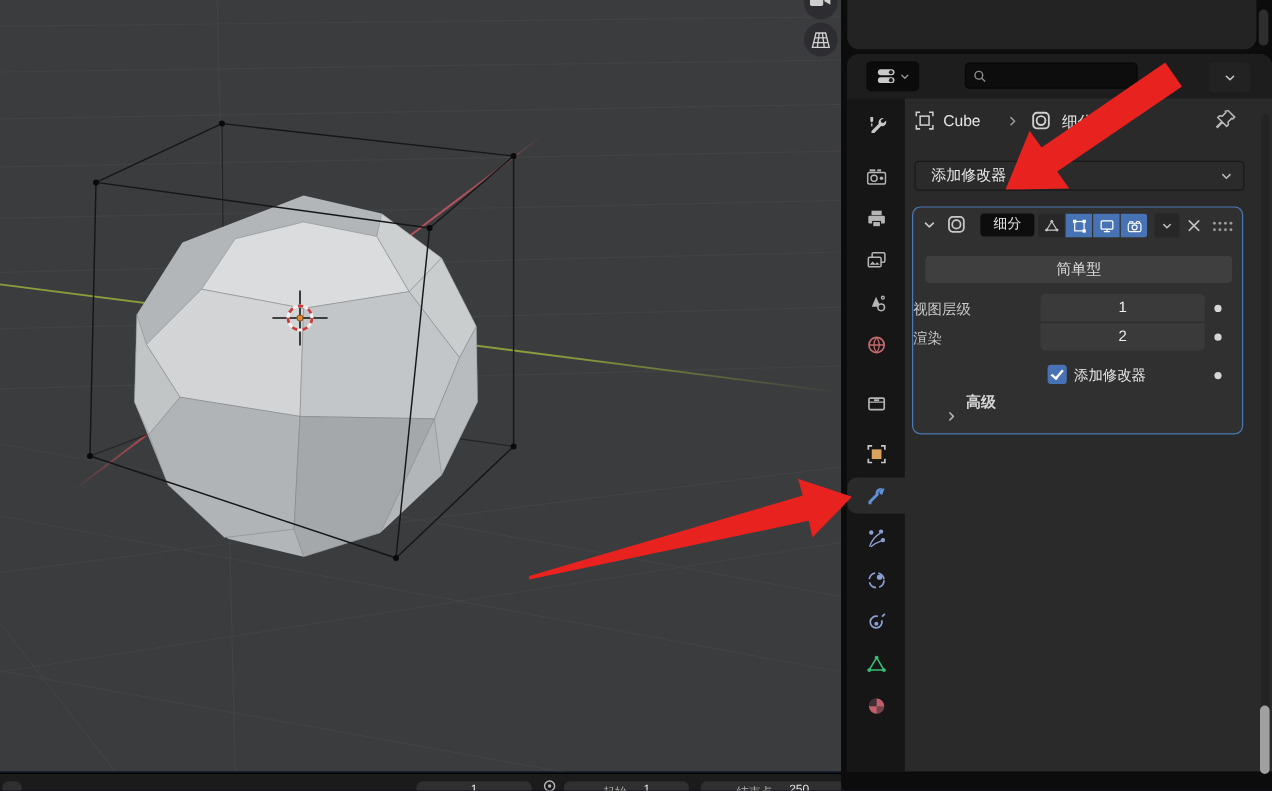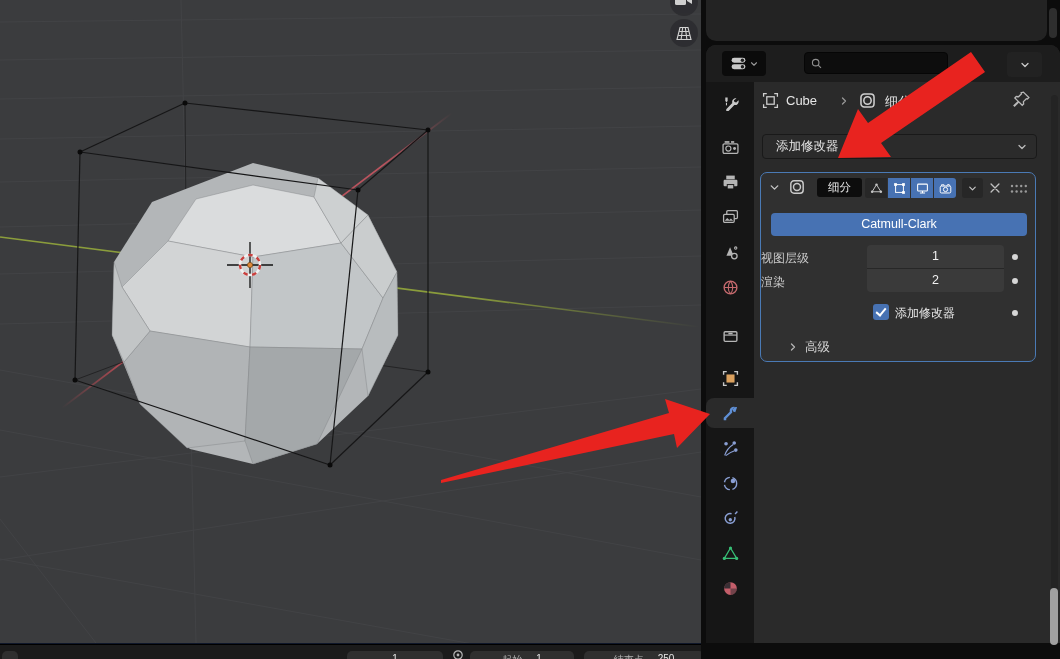--- a/index.html
+++ b/index.html
@@ -485,39 +485,39 @@
             </svg>
         </div>
         <svg class="abs" style="left:227px;top:8px;width:14px;height:14px;color:#c0c0c0" viewBox="0 0 16 16">
             <use href="#sym-x"></use>
           </svg>
         <svg class="abs" style="left:248px;top:9px;width:20px;height:14px;color:#9a9a9a" viewBox="0 0 20 14">
             <use href="#sym-grip"></use>
           </svg>
 
         <div id="seg">
-          <div class="seg-opt sel">Catmull-Clark</div>
+          <div class="seg-opt">简单型</div>
         </div>
 
         <div class="rowlabel" style="top:77px;">视图层级</div>
         <div class="numfield" style="top:72px;border-radius:4px 4px 0 0;border-bottom:1px solid #272727;">1</div>
         <div class="animdot" style="top:81px;"></div>
 
         <div class="rowlabel" style="top:101px;">渲染</div>
         <div class="numfield" style="top:96px;border-radius:0 0 4px 4px;">2</div>
         <div class="animdot" style="top:105px;"></div>
 
         <div id="optcheck" class="checked"></div>
         <div class="abs" style="left:134px;top:132px;color:#e9e9e9;font-size:12px;">添加修改器</div>
         <div class="animdot" style="top:137px;"></div>
 
         <svg class="abs" style="left:26px;top:168px;width:12px;height:12px;color:#b5b5b5" viewBox="0 0 16 16">
             <use href="#sym-chevright"></use>
           </svg>
-        <div class="abs" style="left:44px;top:166px;color:#d6d6d6;font-size:12.5px;">高级</div>
+        <div class="abs" style="left:44px;top:154px;color:#d6d6d6;font-size:12.5px;font-weight:bold;">高级</div>
       </div>
 
       <div id="props-scroll-track"></div>
       <div id="props-scroll-thumb"></div>
     </div>
   </div>
 
 
   <svg id="arrows" width="1060" height="659" viewBox="0 0 1060 659">
     <polygon points="971,52 868,123 858,109 838,158 891,157 881,143 985,72" fill="#e8231f"></polygon>

